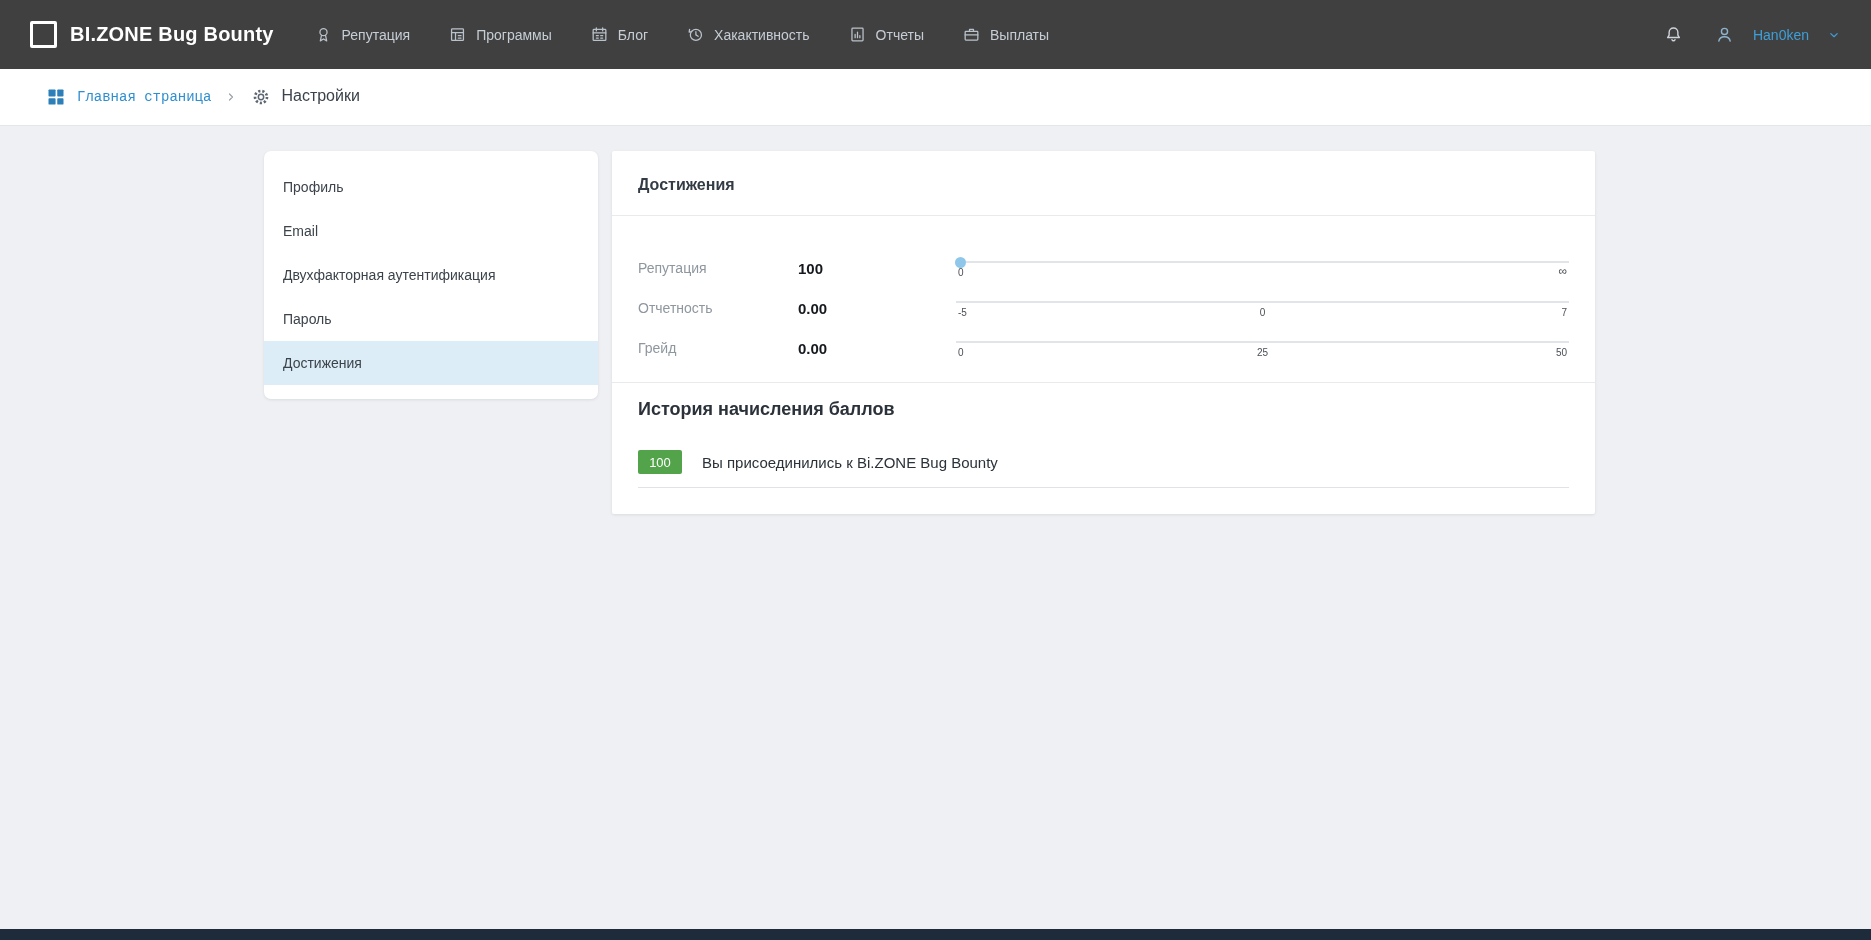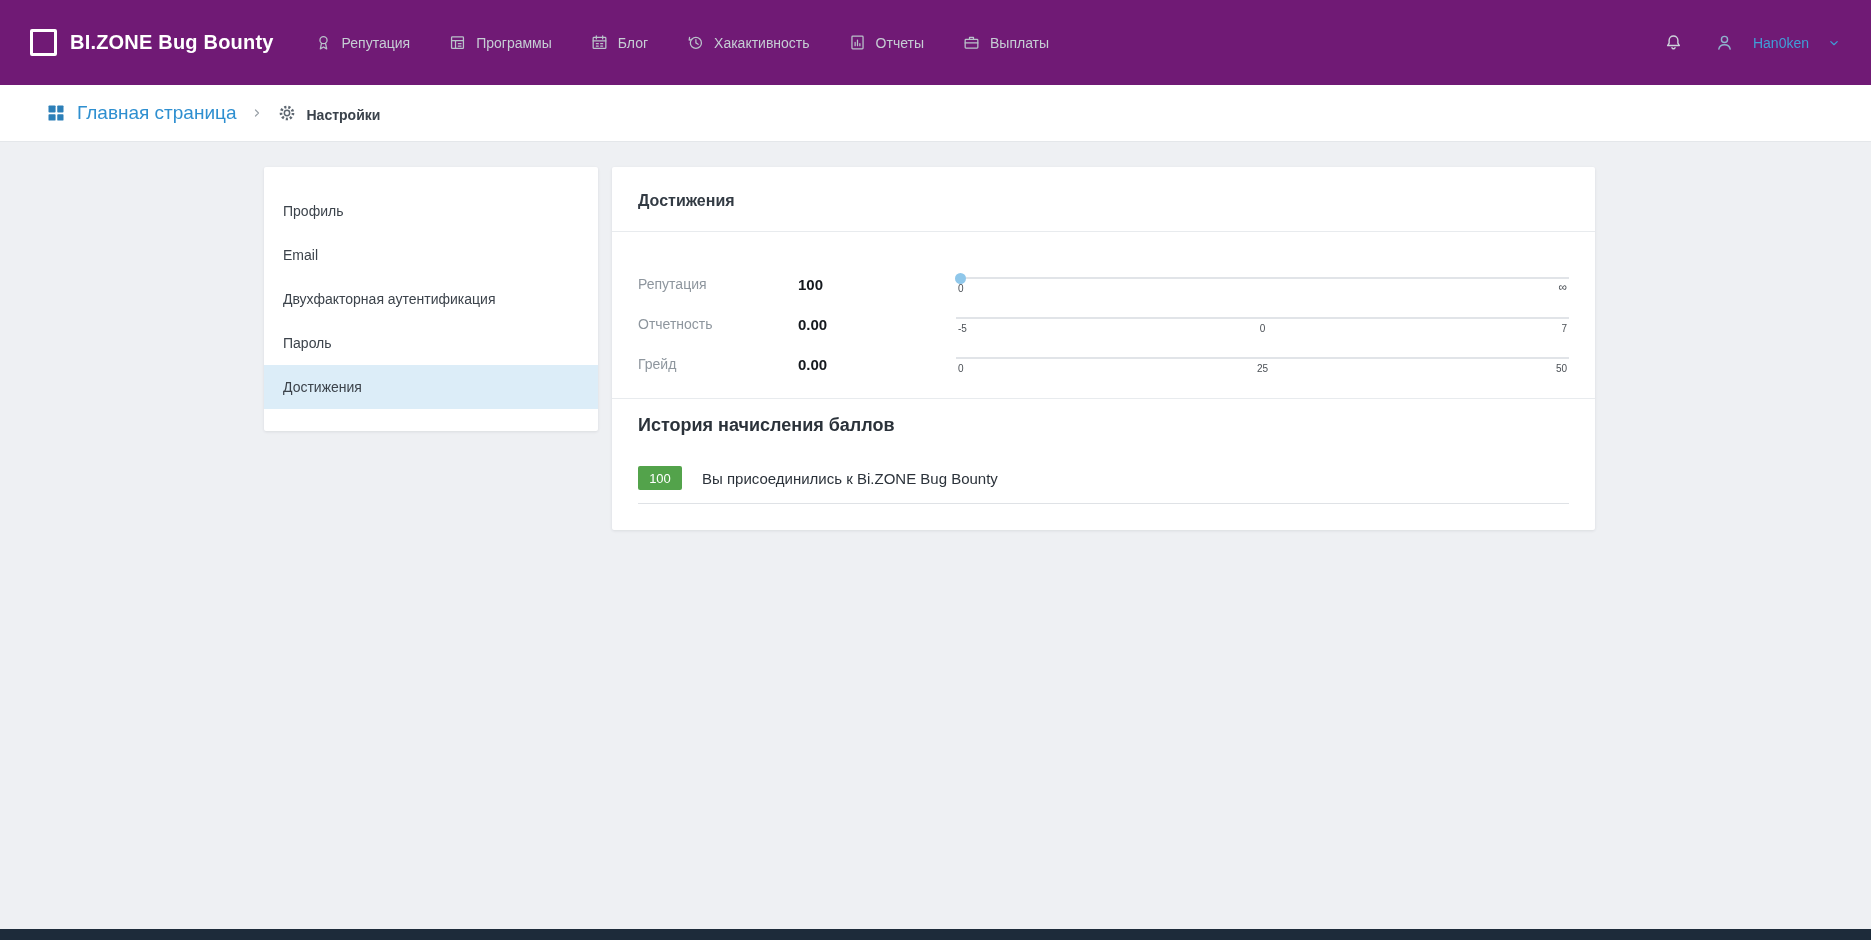--- a/index.html
+++ b/index.html
@@ -8,22 +8,22 @@
     font-family: "Liberation Sans", sans-serif;
     background: #eef0f3;
     position: relative;
     overflow: hidden;
     color: #333;
   }
   svg { display: block; }
 
   
   .navbar {
-    height: 85px;
-    background: #701a75;
+    height: 69px;
+    background: #404040;
     display: flex;
     align-items: center;
     padding: 0 30px;
   }
   .brand { display: flex; align-items: center; cursor: pointer; }
   .brand-logo {
     width: 27px; height: 27px;
     border: 3px solid #ffffff;
     border-radius: 2px;
     display: inline-block;
@@ -77,50 +77,50 @@
     border-bottom: 1px solid #e4e7ea;
     display: flex;
     align-items: center;
     padding: 0 46px;
   }
   .crumb-home {
     display: flex;
     align-items: center;
     gap: 11px;
     color: #2e8fd0;
-    font-size: 19px;
+    font-size: 14px;
     text-decoration: none;
     cursor: pointer;
+    font-family: Liberation Mono, monospace;
   }
   .crumb-sep { color: #9aa1a8; margin: 0 14px; display: flex; }
   .crumb-current {
     display: flex;
-    align-items: flex-end;
+    align-items: flex-start;
     gap: 10px;
     color: #3a424b;
-    font-size: 14px;
-    font-weight: bold;
+    font-size: 16px;
   }
   .crumb-current .icon { color: #5d6670; }
 
   
   .main-area {
     display: flex;
     align-items: flex-start;
     margin: 25px 0 0 264px;
     gap: 14px;
   }
   .card {
     background: #ffffff;
     border-radius: 2px;
     box-shadow: 0 1px 3px rgba(40,50,60,.10);
   }
 
   
-  .settings-card { width: 334px; padding: 22px 0; }
+  .settings-card { width: 334px; padding: 14px 0; border-radius: 7px; }
   .settings-item {
     height: 44px;
     display: flex;
     align-items: center;
     padding: 0 19px;
     font-size: 14px;
     color: #3c434b;
     cursor: pointer;
     white-space: nowrap;
   }

